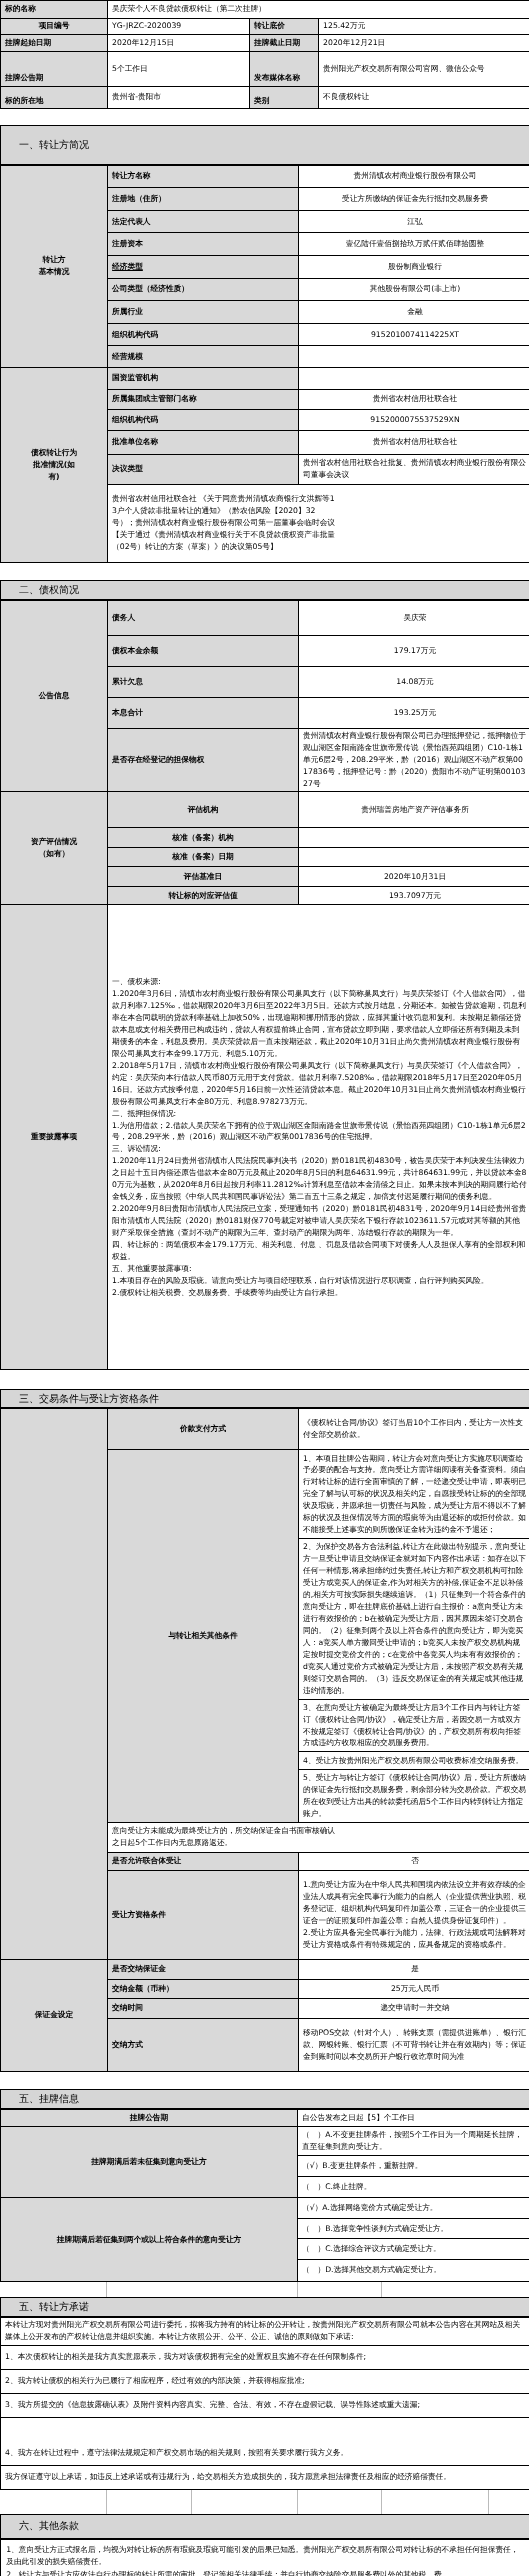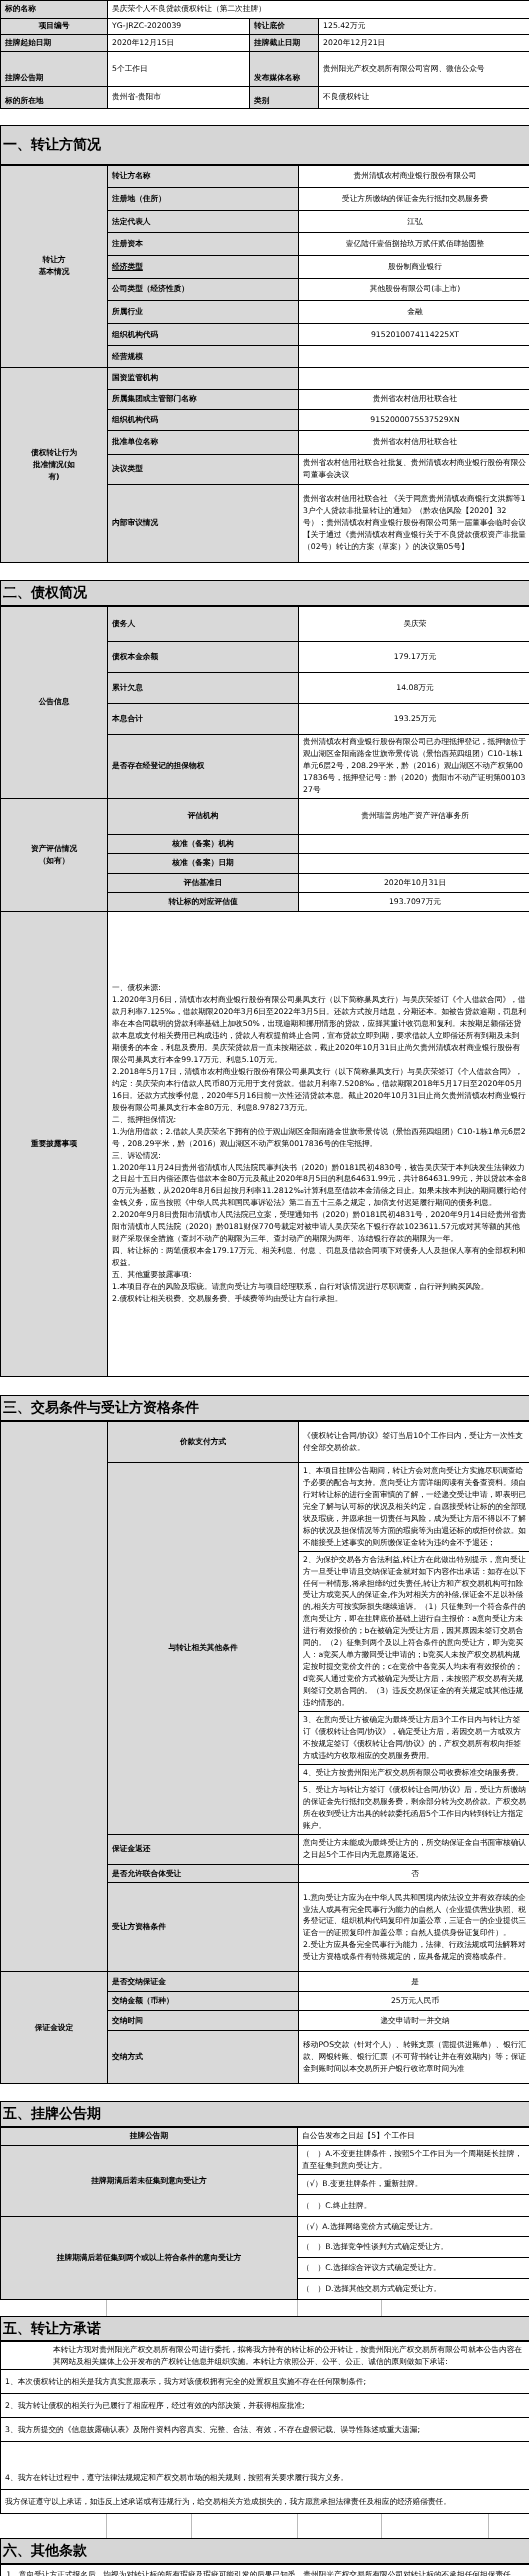--- a/index.html
+++ b/index.html
@@ -6,21 +6,21 @@
   body{width:530px;font-family:"DejaVu Sans","Liberation Sans",sans-serif;color:#000;font-size:7.7px;line-height:1.55;}
   #doc{width:530px;}
   .tbl{border:0.5px solid #000;border-bottom:none;}
   .row{display:flex;border-bottom:0.5px solid #000;background:#fff;}
   .cell{box-sizing:border-box;padding:1.5px 4.1px;border-right:0.5px solid #000;overflow:hidden;white-space:pre-line;word-break:break-all;display:flex;align-items:center;}
   .cell:last-child{border-right:none;}
   .lab{background:#d9d9d9;font-weight:bold;}
   .cat{background:#d9d9d9;font-weight:bold;justify-content:center;text-align:center;}
   .ctr{justify-content:center;text-align:center;}
   .va-end{align-items:flex-end;}
-  .sech{box-sizing:border-box;border:0.5px solid #000;background:#d6d6d6;font-weight:bold;font-size:14px;display:flex;align-items:center;padding:1px 2px;}
+  .sech{box-sizing:border-box;border:0.5px solid #000;background:#d6d6d6;font-weight:normal;font-size:10px;display:flex;align-items:center;padding:1px 18px;}
   .spacer{box-sizing:border-box;background:#fff;display:flex;}
   .spacer .seg{box-sizing:border-box;height:100%;border-right:0.5px solid #bbb;}
   .spacer .seg:last-child{border-right:none;}
   .stack{display:flex;flex-direction:column;flex:1;}
   .stack .sub{box-sizing:border-box;border-bottom:0.5px solid #000;padding:2.1px 4.1px;white-space:pre-line;word-break:break-all;}
   .stack .sub:last-child{border-bottom:none;}
   .txtblock{box-sizing:border-box;border:0.5px solid #000;padding:3.1px 5.2px 20.6px 5.2px;}
   .txtblock p{margin:1px 0;white-space:pre-line;word-break:break-all;}
 </style>
 </head>
@@ -125,21 +125,20 @@
           </div>
           <div class="row" style="border-bottom: 0.5px solid rgb(0, 0, 0); min-height: 23px;">
             <div class="cell lab" style="width: 191px; flex: 0 0 191px; min-height: 23px;"><span>批准单位名称</span></div>
             <div class="cell ctr" style="width: 232px; flex: 0 0 232px; min-height: 23px;"><span>贵州省农村信用社联合社</span></div>
           </div>
           <div class="row" style="border-bottom: 0.5px solid rgb(0, 0, 0); min-height: 29px;">
             <div class="cell lab" style="width: 191px; flex: 0 0 191px; min-height: 29px;"><span>决议类型</span></div>
             <div class="cell" style="width: 232px; flex: 0 0 232px; min-height: 29px;"><span>贵州省农村信用社联合社批复、贵州清镇农村商业银行股份有限公司董事会决议</span></div>
           </div>
           <div class="row" style="border-bottom: none; min-height: 77px;">
-            <div class="cell lab" style="width: 191px; flex: 0 0 191px; min-height: 77px;"><span>内部审议情况</span></div>
             <div class="cell" style="width: 232px; flex: 0 0 232px; min-height: 77px;"><span>贵州省农村信用社联合社 《关于同意贵州清镇农商银行文洪辉等13户个人贷款非批量转让的通知》（黔农信风险【2020】32号）；贵州清镇农村商业银行股份有限公司第一届董事会临时会议【关于通过《贵州清镇农村商业银行关于不良贷款债权资产非批量（02号）转让的方案（草案）》的决议第05号】</span></div>
           </div>
         </div>
       </div>
     </div>
     <div class="spacer" style="height: 17.5px;">
       <div class="seg" style="width: 530px;"></div>
     </div>
     <div class="sech" style="min-height: 17.5px;">
       <span>二、债权简况</span>
@@ -234,21 +233,20 @@
             <div class="cell lab ctr" style="width: 191px; flex: 0 0 191px;"><span>与转让相关其他条件</span></div>
             <div class="stack">
               <div class="sub"><span>1、本项目挂牌公告期间，转让方会对意向受让方实施尽职调查给予必要的配合与支持。意向受让方需详细阅读有关备查资料。须自行对转让标的进行全面审慎的了解，一经递交受让申请，即表明已完全了解与认可标的状况及相关约定，自愿接受转让标的的全部现状及瑕疵，并愿承担一切责任与风险，成为受让方后不得以不了解标的状况及担保情况等方面的瑕疵等为由退还标的或拒付价款。如不能接受上述事实的则所缴保证金转为违约金不予退还；</span></div>
               <div class="sub"><span>2、为保护交易各方合法利益,转让方在此做出特别提示，意向受让方一旦受让申请且交纳保证金就对如下内容作出承诺：如存在以下任何一种情形,将承担缔约过失责任,转让方和产权交易机构可扣除受让方或竞买人的保证金,作为对相关方的补偿,保证金不足以补偿的,相关方可按实际损失继续追诉。（1）只征集到一个符合条件的意向受让方，即在挂牌底价基础上进行自主报价：a意向受让方未进行有效报价的；b在被确定为受让方后，因其原因未签订交易合同的。（2）征集到两个及以上符合条件的意向受让方，即为竞买人：a竞买人单方撤回受让申请的；b竞买人未按产权交易机构规定按时提交竞价文件的；c在竞价中各竞买人均未有有效报价的；d竞买人通过竞价方式被确定为受让方后，未按照产权交易有关规则签订交易合同的。（3）违反交易保证金的有关规定或其他违规违约情形的。</span></div>
               <div class="sub"><span>3、在意向受让方被确定为最终受让方后3个工作日内与转让方签订《债权转让合同/协议》，确定受让方后，若因交易一方或双方不按规定签订《债权转让合同/协议》的，产权交易所有权向拒签方或违约方收取相应的交易服务费用。</span></div>
               <div class="sub"><span>4、受让方按贵州阳光产权交易所有限公司收费标准交纳服务费。</span></div>
               <div class="sub"><span>5、受让方与转让方签订《债权转让合同/协议》后，受让方所缴纳的保证金先行抵扣交易服务费，剩余部分转为交易价款。产权交易所在收到受让方出具的转款委托函后5个工作日内转到转让方指定账户。</span></div>
             </div>
           </div>
           <div class="row" style="border-bottom: 0.5px solid rgb(0, 0, 0); min-height: 29px;">
-            <div class="cell lab" style="width: 191px; flex: 0 0 191px; min-height: 29px;"><span>保证金返还</span></div>
             <div class="cell" style="width: 232px; flex: 0 0 232px; min-height: 29px;"><span>意向受让方未能成为最终受让方的，所交纳保证金自书面审核确认之日起5个工作日内无息原路返还。</span></div>
           </div>
           <div class="row" style="border-bottom: 0.5px solid rgb(0, 0, 0); min-height: 17.5px;">
             <div class="cell lab" style="width: 191px; flex: 0 0 191px; min-height: 17.5px;"><span>是否允许联合体受让</span></div>
             <div class="cell ctr" style="width: 232px; flex: 0 0 232px; min-height: 17.5px;"><span>否</span></div>
           </div>
           <div class="row" style="border-bottom: none; min-height: 88px;">
             <div class="cell lab" style="width: 191px; flex: 0 0 191px; min-height: 88px;"><span>受让方资格条件</span></div>
             <div class="cell" style="width: 232px; flex: 0 0 232px; min-height: 88px;"><span>1.意向受让方应为在中华人民共和国境内依法设立并有效存续的企业法人或具有完全民事行为能力的自然人（企业提供营业执照、税务登记证、组织机构代码复印件加盖公章，三证合一的企业提供三证合一的证照复印件加盖公章；自然人提供身份证复印件）。
 2.受让方应具备完全民事行为能力，法律、行政法规或司法解释对受让方资格或条件有特殊规定的，应具备规定的资格或条件。</span></div>
@@ -274,21 +272,21 @@
             <div class="cell lab" style="width: 191px; flex: 0 0 191px; min-height: 52px;"><span>交纳方式</span></div>
             <div class="cell" style="width: 232px; flex: 0 0 232px; min-height: 52px;"><span>移动POS交款（针对个人）、转账支票（需提供进账单）、银行汇款、网银转账、银行汇票（不可背书转让并在有效期内）等；保证金到账时间以本交易所开户银行收讫章时间为准</span></div>
           </div>
         </div>
       </div>
     </div>
     <div class="spacer" style="height: 17.5px;">
       <div class="seg" style="width: 530px;"></div>
     </div>
     <div class="sech" style="min-height: 16.5px;">
-      <span>五、挂牌公告期</span>
+      <span>五、挂牌信息</span>
     </div>
     <div class="tbl">
       <div class="row" style="min-height: 16.5px;">
         <div class="cell lab ctr" style="width: 297px; flex: 0 0 297px;"><span>挂牌公告期</span></div>
         <div class="cell" style="width: 232px; flex: 0 0 232px;"><span>自公告发布之日起【5】个工作日</span></div>
       </div>
       <div class="row">
         <div class="cell lab ctr" style="width: 297px; flex: 0 0 297px;"><span>挂牌期满后若未征集到意向受让方</span></div>
         <div class="stack">
           <div class="sub" style="min-height: 20.6px; display: flex; align-items: center;"><span>（　）A.不变更挂牌条件，按照5个工作日为一个周期延长挂牌，直至征集到意向受让方。</span></div>
@@ -309,21 +307,21 @@
     <div class="spacer" style="height: 15.5px;">
       <div class="seg" style="width: 107px;"></div>
       <div class="seg" style="width: 191px;"></div>
       <div class="seg" style="width: 84px;"></div>
       <div class="seg" style="width: 148px;"></div>
     </div>
     <div class="sech" style="min-height: 16.5px;">
       <span>五、转让方承诺</span>
     </div>
     <div class="tbl">
-      <div class="row" style="min-height: 23px; padding-left: 48px;">
+      <div class="row" style="min-height: 23px;">
         <div class="cell" style="flex: 1 1 0%; border-right: none;"><span>本转让方现对贵州阳光产权交易所有限公司进行委托，拟将我方持有的转让标的公开转让，按贵州阳光产权交易所有限公司就本公告内容在其网站及相关媒体上公开发布的产权转让信息并组织实施。本转让方依照公开、公平、公正、诚信的原则做如下承诺:</span></div>
       </div>
       <div class="row" style="min-height: 23px;">
         <div class="cell" style="flex: 1 1 0%; border-right: none;"><span>1、本次债权转让的相关是我方真实意愿表示，我方对该债权拥有完全的处置权且实施不存在任何限制条件;</span></div>
       </div>
       <div class="row" style="min-height: 23px;">
         <div class="cell" style="flex: 1 1 0%; border-right: none;"><span>2、我方转让债权的相关行为已履行了相应程序，经过有效的内部决策，并获得相应批准;</span></div>
       </div>
       <div class="row" style="min-height: 23px;">
         <div class="cell" style="flex: 1 1 0%; border-right: none;"><span>3、我方所提交的《信息披露确认表》及附件资料内容真实、完整、合法、有效，不存在虚假记载、误导性陈述或重大遗漏;</span></div>

